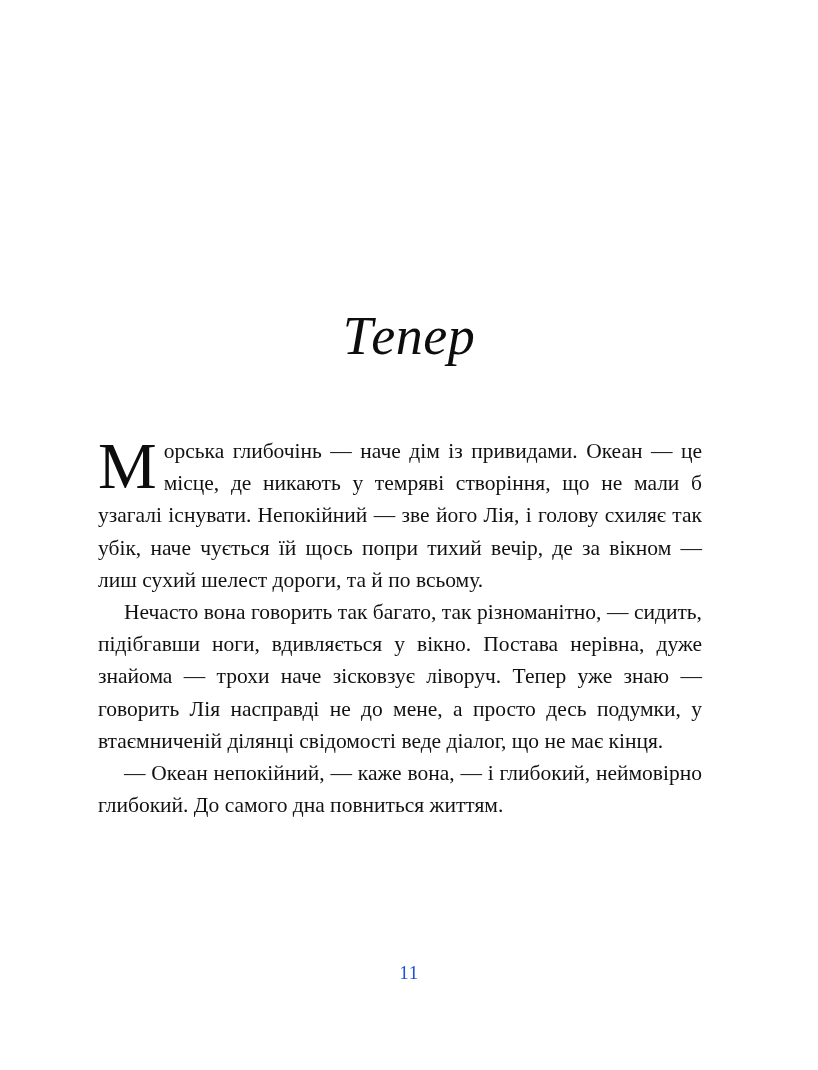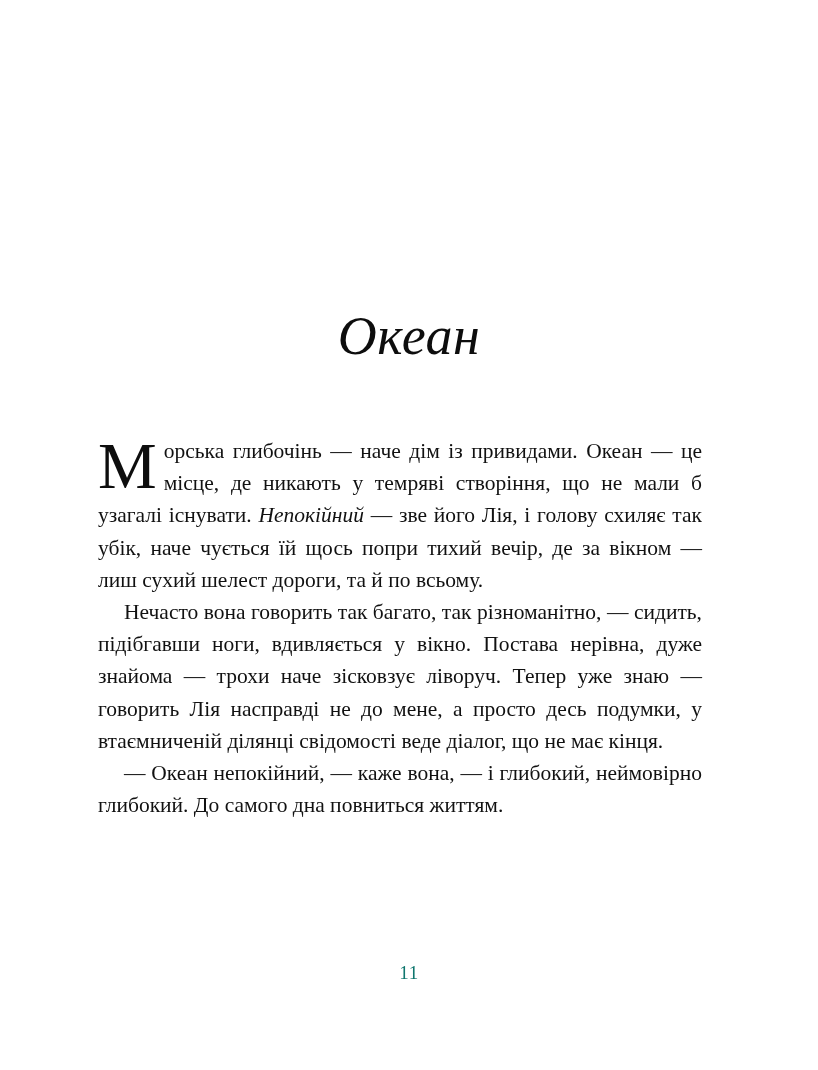--- a/index.html
+++ b/index.html
@@ -65,41 +65,40 @@
     font-size: 66px;
     line-height: 55px;
     padding: 0 4px 0 0;
     margin: 3px 3px 0 0;
     font-weight: 400;
     color: #0d0d0d;
     font-family: "Liberation Serif", "DejaVu Serif", serif;
   }
 
   .italic-word {
-    font-style: italic;
   }
 
   
   .folio {
     position: absolute;
     left: 0;
     top: 962px;
     width: 818px;
     text-align: center;
     font-size: 19px;
-    color: #0f766e;
+    color: #1d4ed8;
     letter-spacing: 0.5px;
   }
 </style>
 </head>
 <body>
 
 <div class="page">
 
-  <h1 class="chapter-title">Океан</h1>
+  <h1 class="chapter-title">Тепер</h1>
 
   <div class="textblock">
       <p class="para first"><span class="dropcap">М</span><span>орська глибочінь — наче дім із привидами. Океан — це місце, де никають у темряві створіння, що не мали б узагалі існувати. </span><span class="italic-word">Непокійний</span><span> — зве його Лія, і голову схиляє так убік, наче чується їй щось попри тихий вечір, де за вікном — лиш сухий шелест дороги, та й по всьому.</span></p>
       <p class="para"><span>Нечасто вона говорить так багато, так різноманітно, — сидить, підібгавши ноги, вдивляється у вікно. Постава нерівна, дуже знайома — трохи наче зісковзує ліворуч. Тепер уже знаю — говорить Лія насправді не до мене, а просто десь подумки, у втаємниченій ділянці свідомості веде діалог, що не має кінця.</span></p>
       <p class="para"><span>— Океан непокійний, — каже вона, — і глибокий, неймовірно глибокий. До самого дна повниться життям.</span></p>
     </div>
 
   <div class="folio">11</div>
 
 </div>

